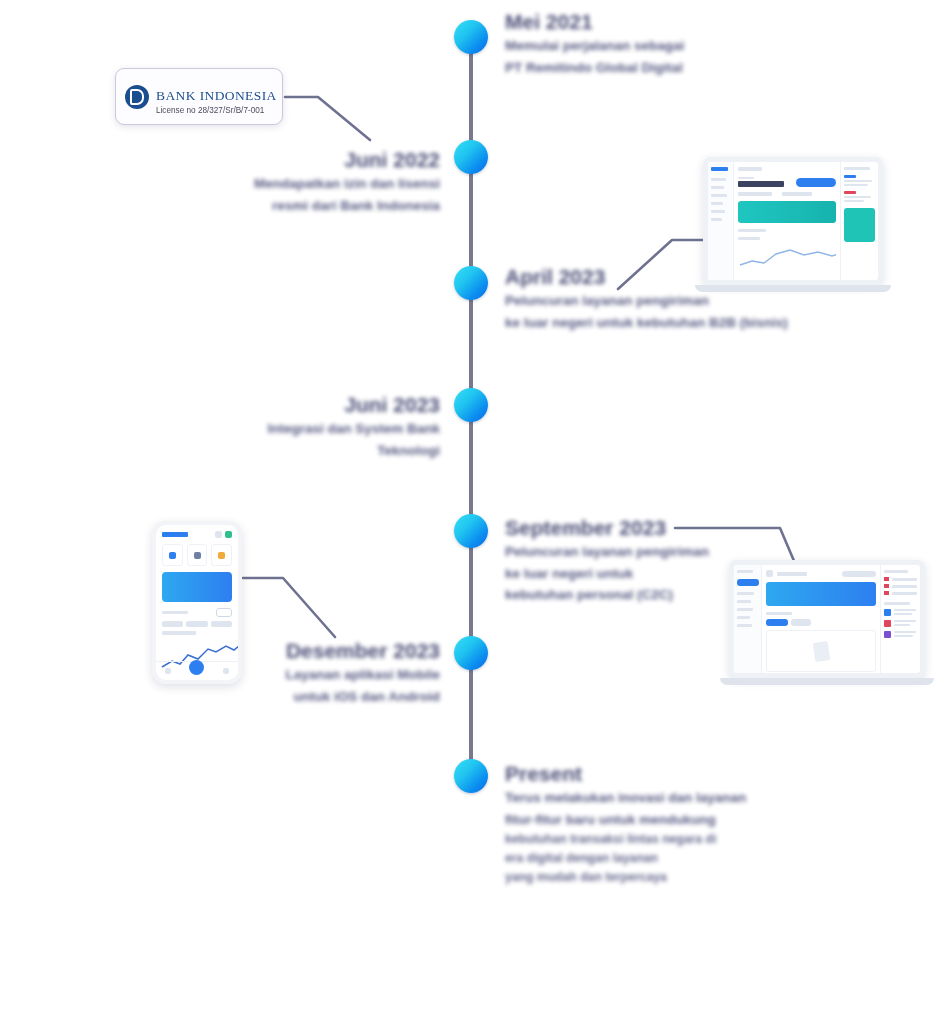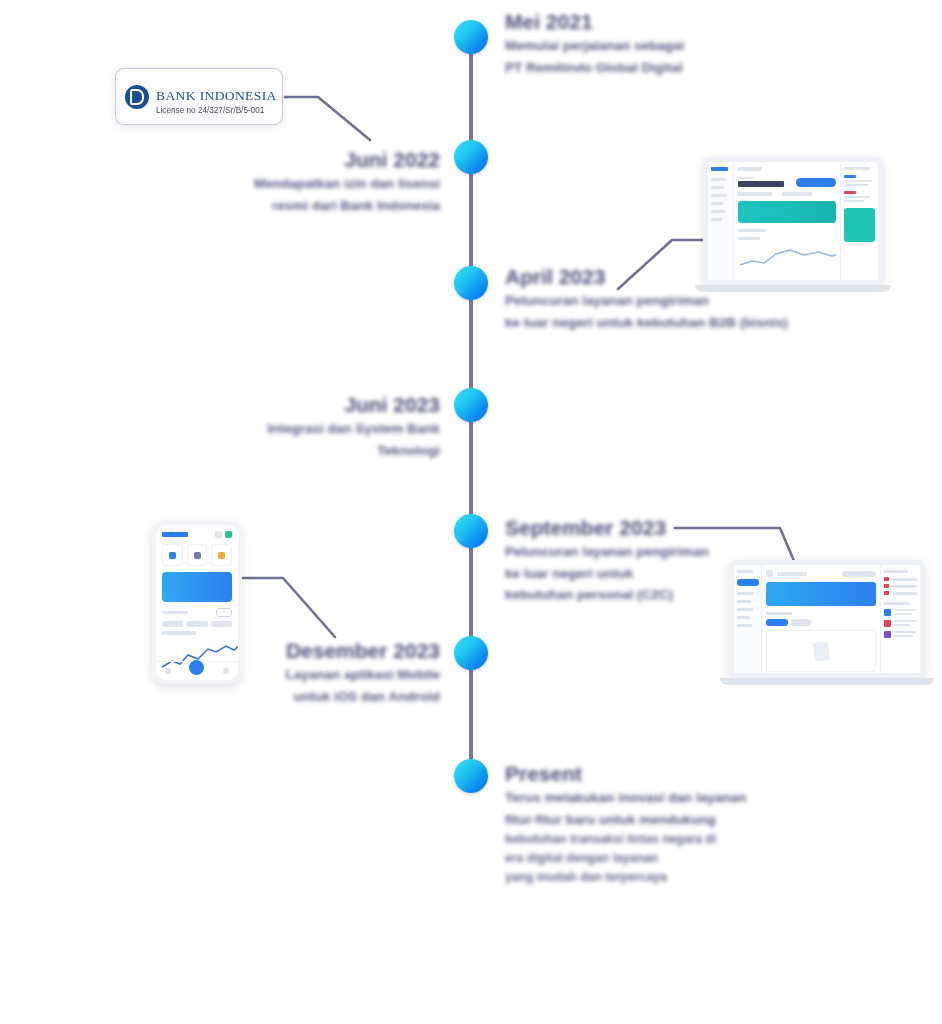--- a/index.html
+++ b/index.html
@@ -91,21 +91,21 @@
 
     <path d="M675 528 L780 528 L800 575"></path>
 
     <path d="M243 578 L283 578 L335 637"></path>
   </svg>
 
   <div class="bi-card">
     <div class="bi-logo"></div>
     <div class="bi-txt">
       <div class="bi-name">BANK INDONESIA</div>
-      <div class="bi-lic">License no 24/327/Sr/B/5-001</div>
+      <div class="bi-lic">License no 28/327/Sr/B/7-001</div>
     </div>
   </div>
 
   <div class="entry right" style="left:505px;top:10px;width:420px">
     <div class="hd">Mei 2021</div>
     <div class="bd">Memulai perjalanan sebagai</div>
     <div class="bd">PT Remitindo Global Digital</div>
   </div>
 
   <div class="entry left" style="left:120px;top:148px;width:320px">

